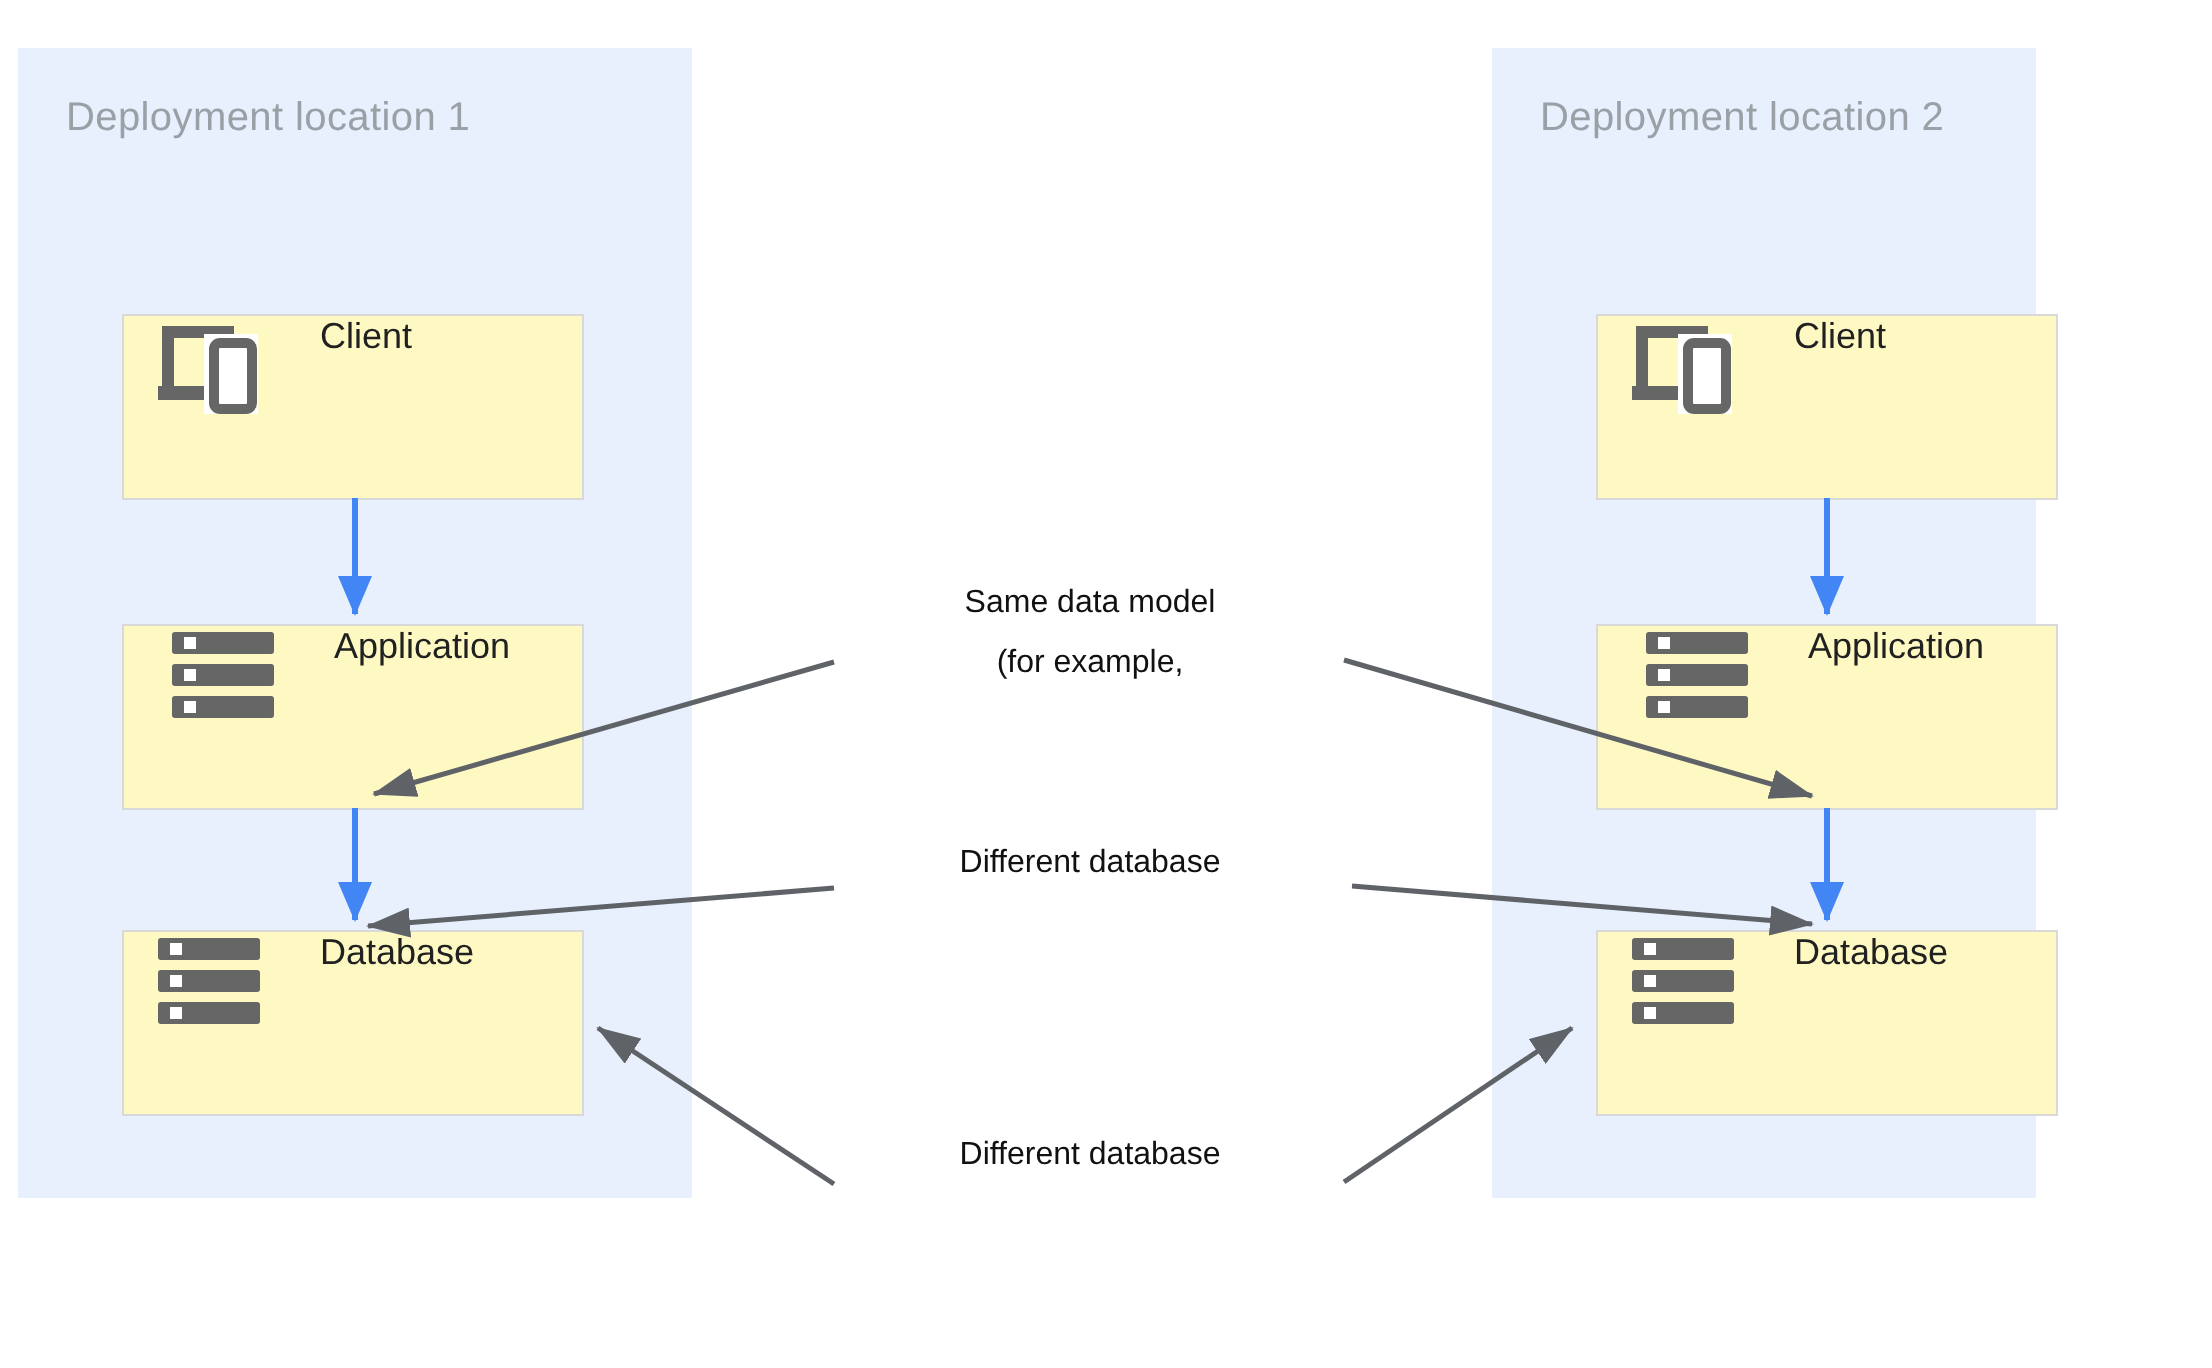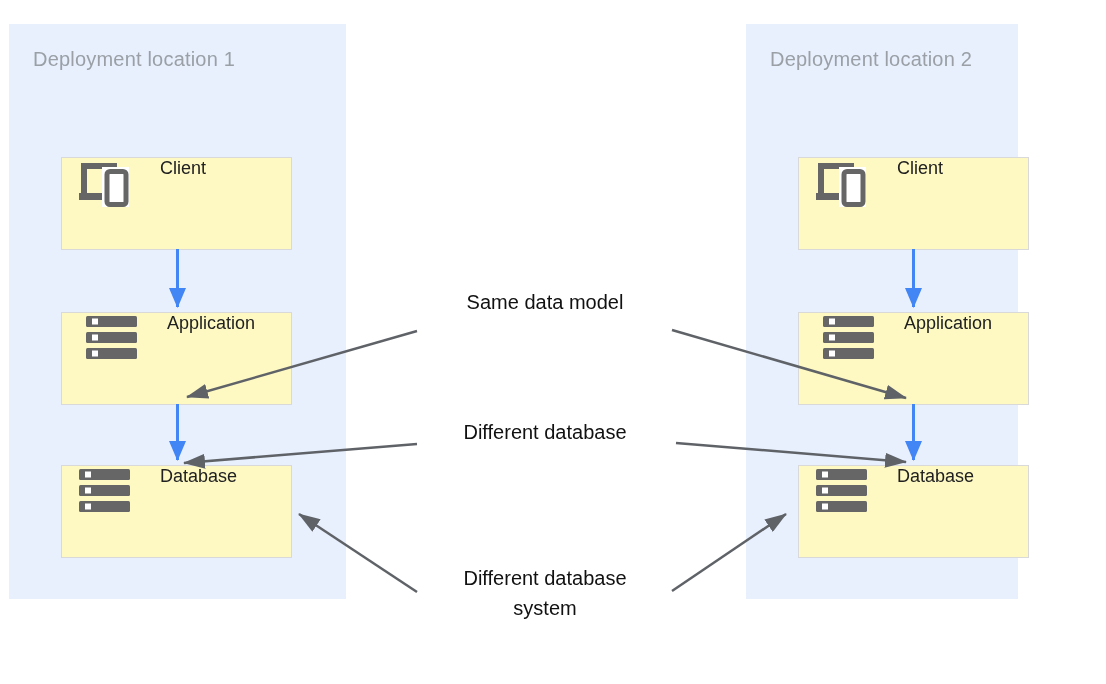--- a/index.html
+++ b/index.html
@@ -62,21 +62,21 @@
     position: absolute;
     left: 0; top: 0;
     width: 1106px;
     height: 684px;
     pointer-events: none;
   }
   .annotation {
     position: absolute;
     width: 260px;
     text-align: center;
-    font-size: 20px;
+    font-size: 16px;
     line-height: 30px;
     color: #111111;
   }
   .annotation-1 { left: 415px; top: 287px; }
   .annotation-2 { left: 415px; top: 417px; }
   .annotation-3 { left: 415px; top: 563px; }
 </style>
 </head>
 <body>
 
@@ -181,27 +181,27 @@
             <rect x="6" y="34.5" width="6" height="6"></rect>
           </g>
         </svg>
       </span>
       <span class="node-label">Database</span>
     </div>
   </div>
 
   <div class="annotation annotation-1">
     <div>Same data model</div>
+    <div>(for example,</div>
   </div>
   <div class="annotation annotation-2">
     <div>Different database</div>
   </div>
   <div class="annotation annotation-3">
     <div>Different database</div>
-    <div>system</div>
   </div>
 
   <svg class="overlay">
     <defs>
       <marker id="blueHead" markerUnits="userSpaceOnUse" markerWidth="20" markerHeight="17" refX="19" refY="8.5" orient="auto">
         <path d="M0,0 L20,8.5 L0,17 Z" fill="#4285f4"></path>
       </marker>
       <marker id="grayHead" markerUnits="userSpaceOnUse" markerWidth="22" markerHeight="15" refX="21" refY="7.5" orient="auto">
         <path d="M0,0 L22,7.5 L0,15 Z" fill="#5f6368"></path>
       </marker>

